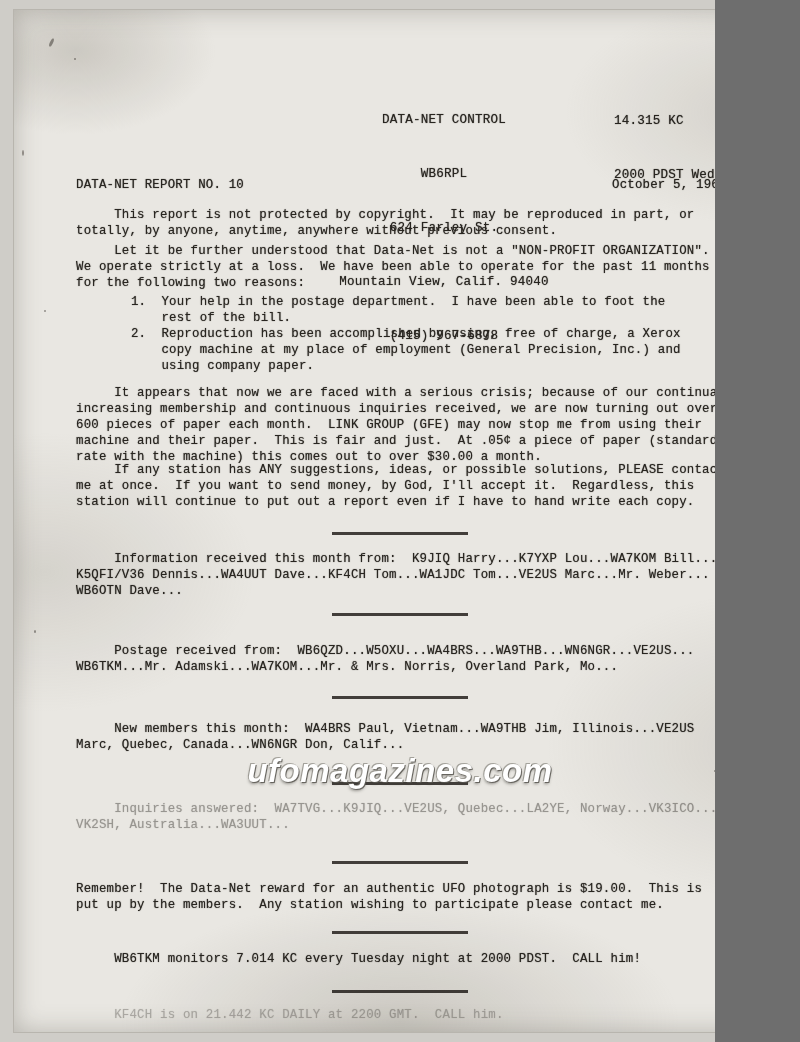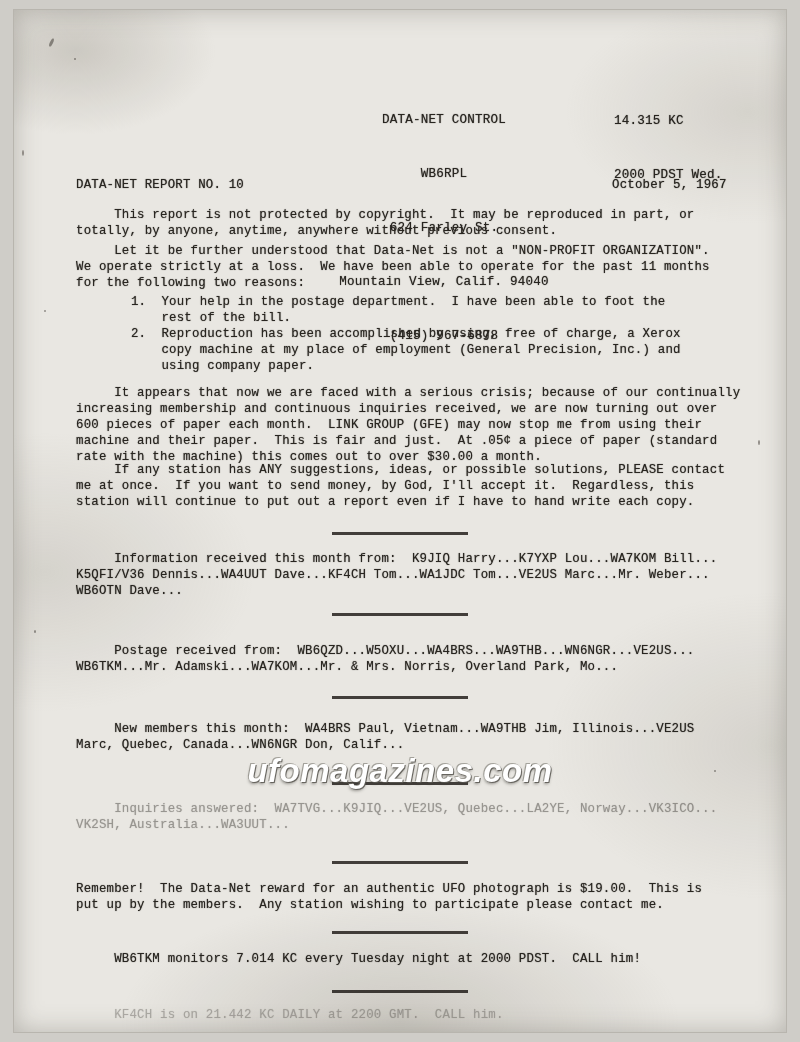--- a/index.html
+++ b/index.html
@@ -2,21 +2,21 @@
 <html><head>
 <meta charset="utf-8">
 <style>
   html, body {
     margin: 0;
     padding: 0;
     background: #6e6e6e;
   }
   .page {
     position: relative;
-    width: 800px;
+    width: 715px;
     height: 1042px;
     background: #cfcdc8;
     overflow: hidden;
     font-family: "Liberation Mono", "DejaVu Sans Mono", monospace;
   }
   
   .sheet {
     position: absolute;
     left: 14px;
     top: 10px;

